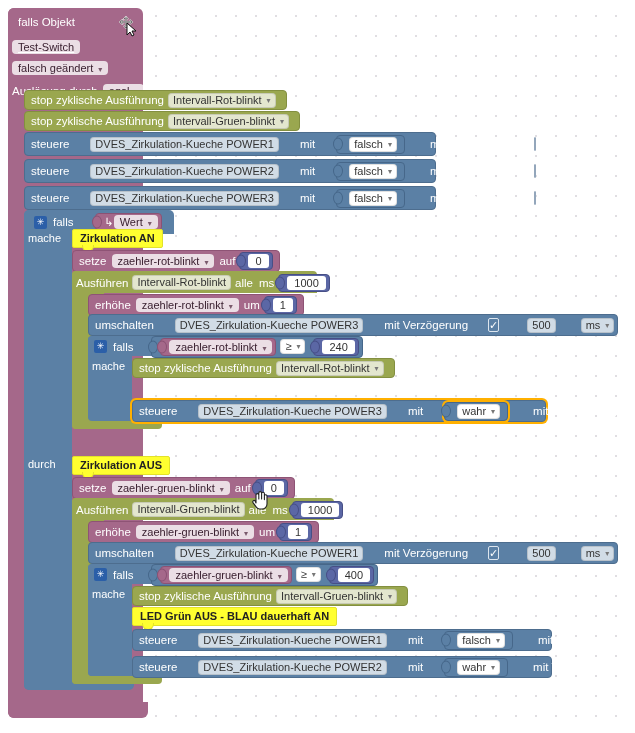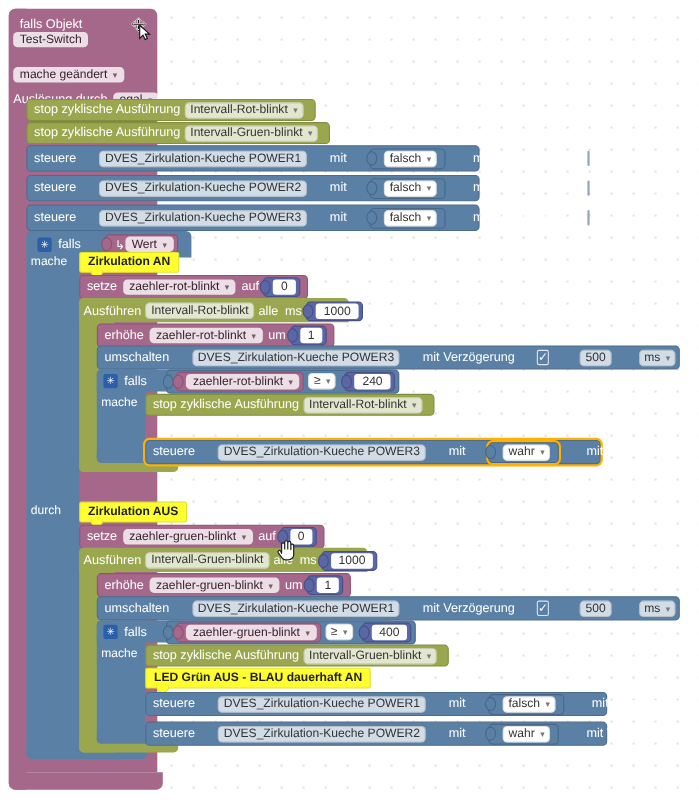--- a/index.html
+++ b/index.html
@@ -111,26 +111,26 @@
 
   <div class="body b-event" style="left:8px;top:8px;width:135px;height:694px;border-radius:6px 6px 0 0;"></div>
 
   <div class="body b-event" style="left:8px;top:8px;width:16px;height:710px;border-radius:6px 0 0 6px;"></div>
   <div class="body b-event" style="left:8px;top:702px;width:140px;height:16px;border-radius:0 0 6px 6px;"></div>
 
   <div class="row" style="left:12px;top:13px;height:18px;background:transparent;border:none;">
     <span class="lbl">falls Objekt</span>
   </div>
 
-  <div class="row" style="left:12px;top:26px;height:19px;background:transparent;border:none;padding:0;">
+  <div class="row" style="left:12px;top:37px;height:19px;background:transparent;border:none;padding:0;text-decoration:underline;">
     <span class="varfld">Test-Switch</span>
   </div>
 
   <div class="row" style="left:12px;top:58px;height:19px;background:transparent;border:none;padding:0;">
-    <span class="varfld dd">mache geändert</span>
+    <span class="varfld dd">falsch geändert</span>
   </div>
 
   <div class="row" style="left:12px;top:81px;height:19px;background:transparent;border:none;padding:0;">
     <span class="lbl">Auslösung durch</span>
     <span class="varfld dd" style="margin-left:5px;">egal</span>
   </div>
 
   <div class="row c-timer" style="left:24px;top:90px;height:20px;">
     <span class="lbl">stop zyklische Ausführung</span>
     <span class="fld ghost dd">Intervall-Rot-blinkt</span>

